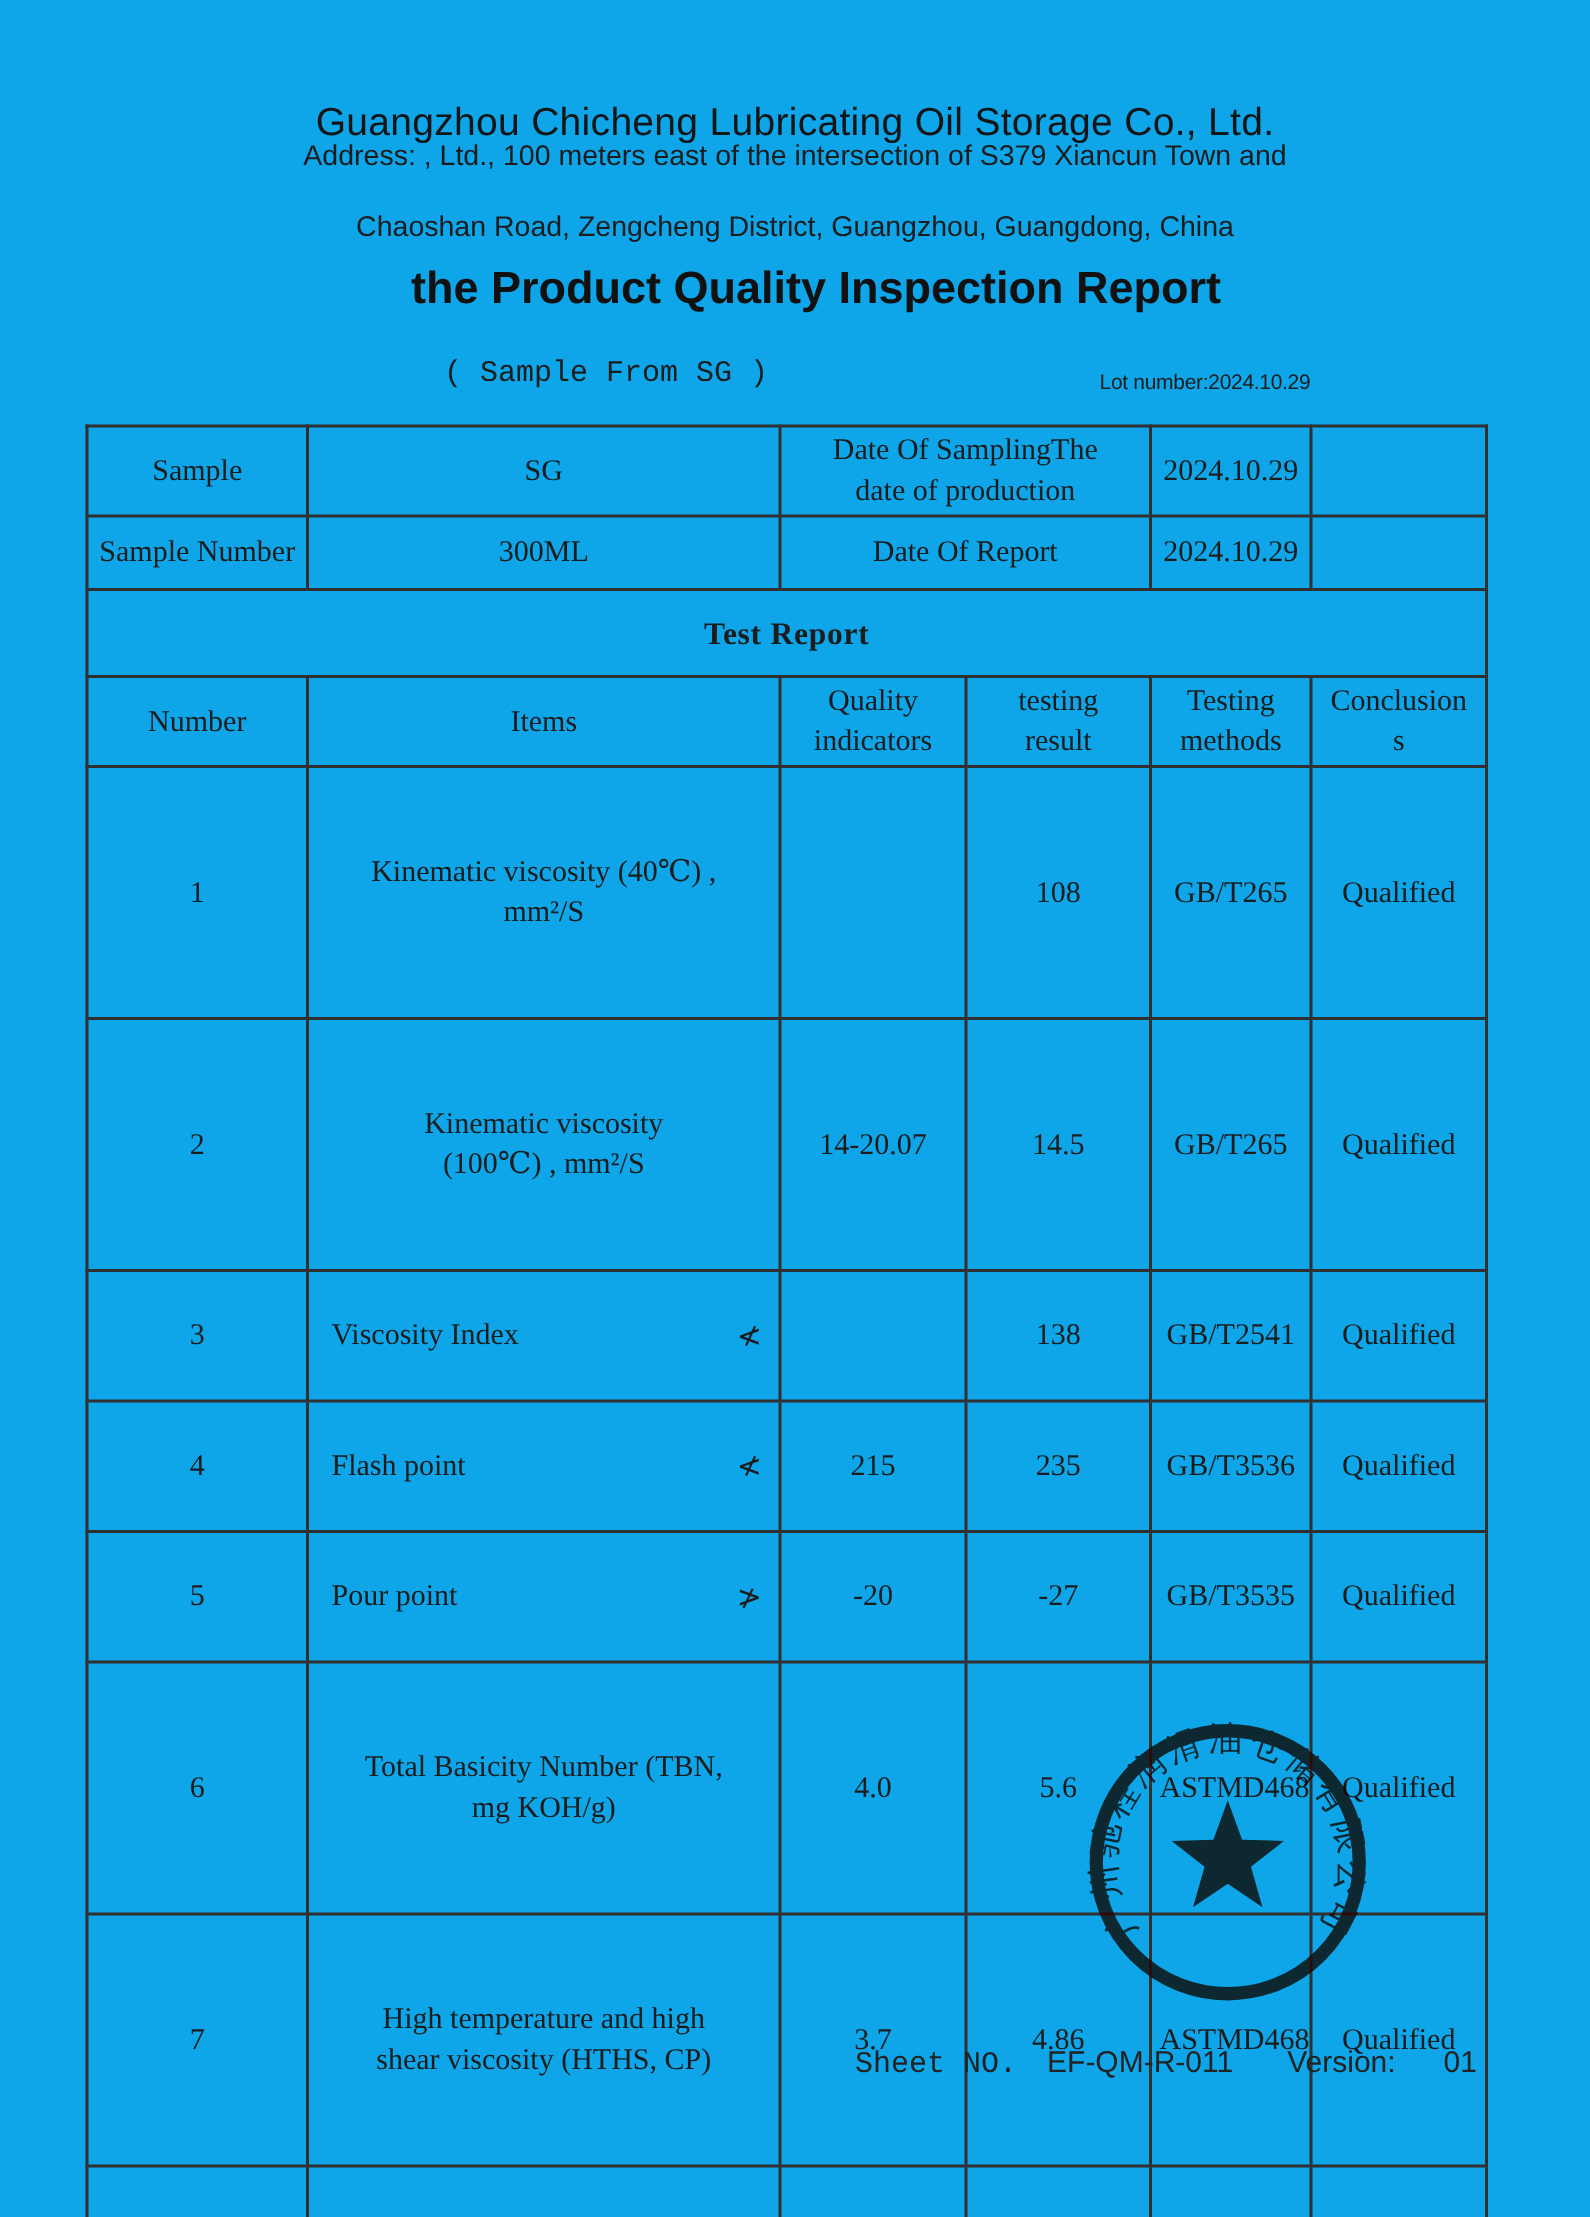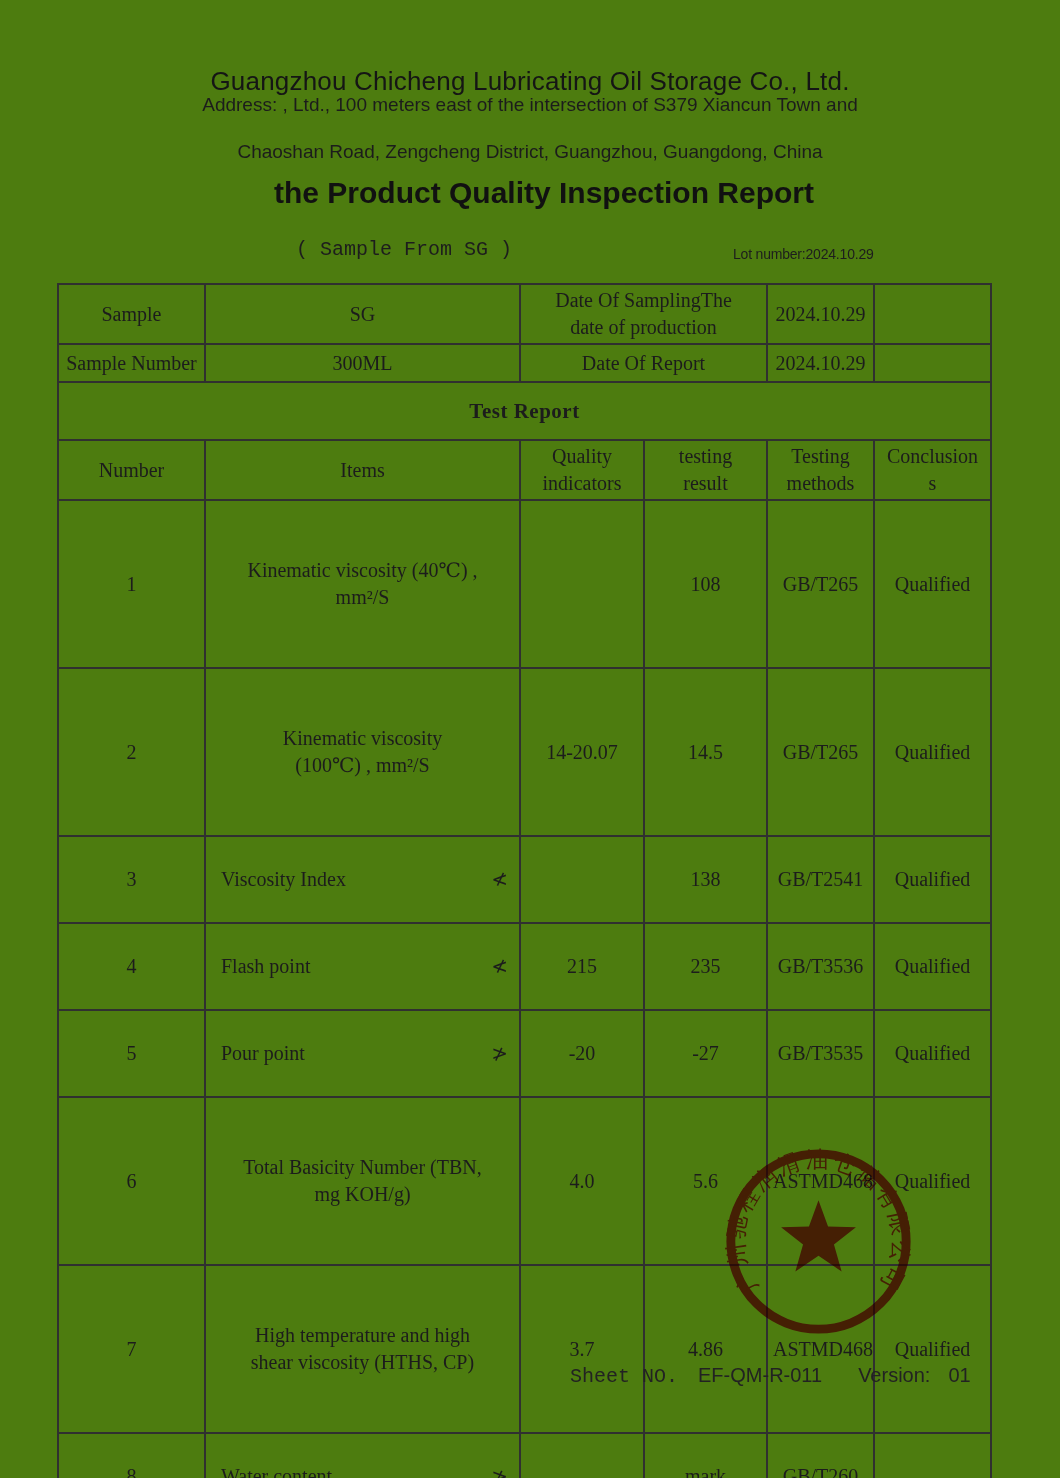--- a/index.html
+++ b/index.html
@@ -1,17 +1,17 @@
 <!DOCTYPE html>
 <html><head>
 <meta charset="utf-8">
 <style>
   html,body { margin:0; padding:0; background:#ffffff; }
   .page {
-    position:relative; width:1060px; height:1478px; background:#4d7c0f;
+    position:relative; width:1060px; height:1478px; background:#0ea5e9;
     overflow:hidden;
     font-family:"Liberation Sans","DejaVu Sans",sans-serif; color:#1a1a1a;
   }
   .abs { position:absolute; }
   .company   { top:66px;  left:0; right:0; text-align:center; font-size:26px; letter-spacing:.2px; color:#151515; }
   .addr      { left:0; right:0; text-align:center; font-size:19px; color:#1c1c1c; }
   .addr1     { top:94px; }
   .addr2     { top:141px; }
   .title     { top:176px; left:0; right:0; text-align:center; font-size:30px; font-weight:700; color:#111;padding-left:28px; }
   .sample-from { top:238px; left:296px; font-family:"Liberation Mono","DejaVu Sans Mono",monospace; font-size:20px; color:#1d1d1d; }
@@ -20,21 +20,21 @@
   table.report { position:absolute; top:283px; left:57px; width:933px;
     border-collapse:collapse; table-layout:fixed; }
   table.report td {
     border:2px solid #303030;
     font-family:"Liberation Serif","DejaVu Serif",serif;
     font-size:20px; color:#1c1c1c; line-height:1.35;
     text-align:center; vertical-align:middle;
     white-space:pre-line; padding:2px 5px; overflow:hidden;
   }
   tr.info-1 { height:55px; }
-  tr.info-2 { height:38px; }
+  tr.info-2 { height:49px; }
   tr.section { height:58px; }
   tr.section td { font-weight:700; font-size:21px; letter-spacing:.5px; }
   tr.head { height:52px;margin-top:24px; }
   td.vbottom { vertical-align:bottom; padding-bottom:4px; }
 
   #rows tr:nth-child(1)  { height:56px; }
   #rows tr:nth-child(2)  { height:59px; }
   #rows tr:nth-child(3)  { height:55px; }
   #rows tr:nth-child(4)  { height:55px; }
   #rows tr:nth-child(5)  { height:55px; }
@@ -45,21 +45,21 @@
   #rows tr:nth-child(10) { height:111px; }
   #rows tr:nth-child(11) { height:143px; }
 
   .c-item-inner { white-space:pre-line; }
   .c-item-inner.flex { display:flex; justify-content:space-between; align-items:center; padding:0 6px 0 10px; }
   .item-symbol { font-family:"DejaVu Sans",sans-serif; font-size:20px; }
 
   .page-footer { top:1364px; left:570px; font-size:20px; color:#222; white-space:nowrap; }
   .page-footer .sp1 { margin-right:20px;font-family:Liberation Mono, monospace; }
   .page-footer .sp2 { margin-right:36px; }
-  .page-footer .sp3 { margin-right:18px; }
+  .page-footer .sp3 { margin-right:32px; }
 
   svg.stamp { position:absolute; left:720px; top:1143px; width:197px; height:197px;
     mix-blend-mode:multiply; opacity:.88; }
   svg.stamp text { font-family:"DejaVu Sans",sans-serif; font-size:23px; letter-spacing:3px; }
 </style>
 </head>
 <body>
 
 <div class="page">
 

